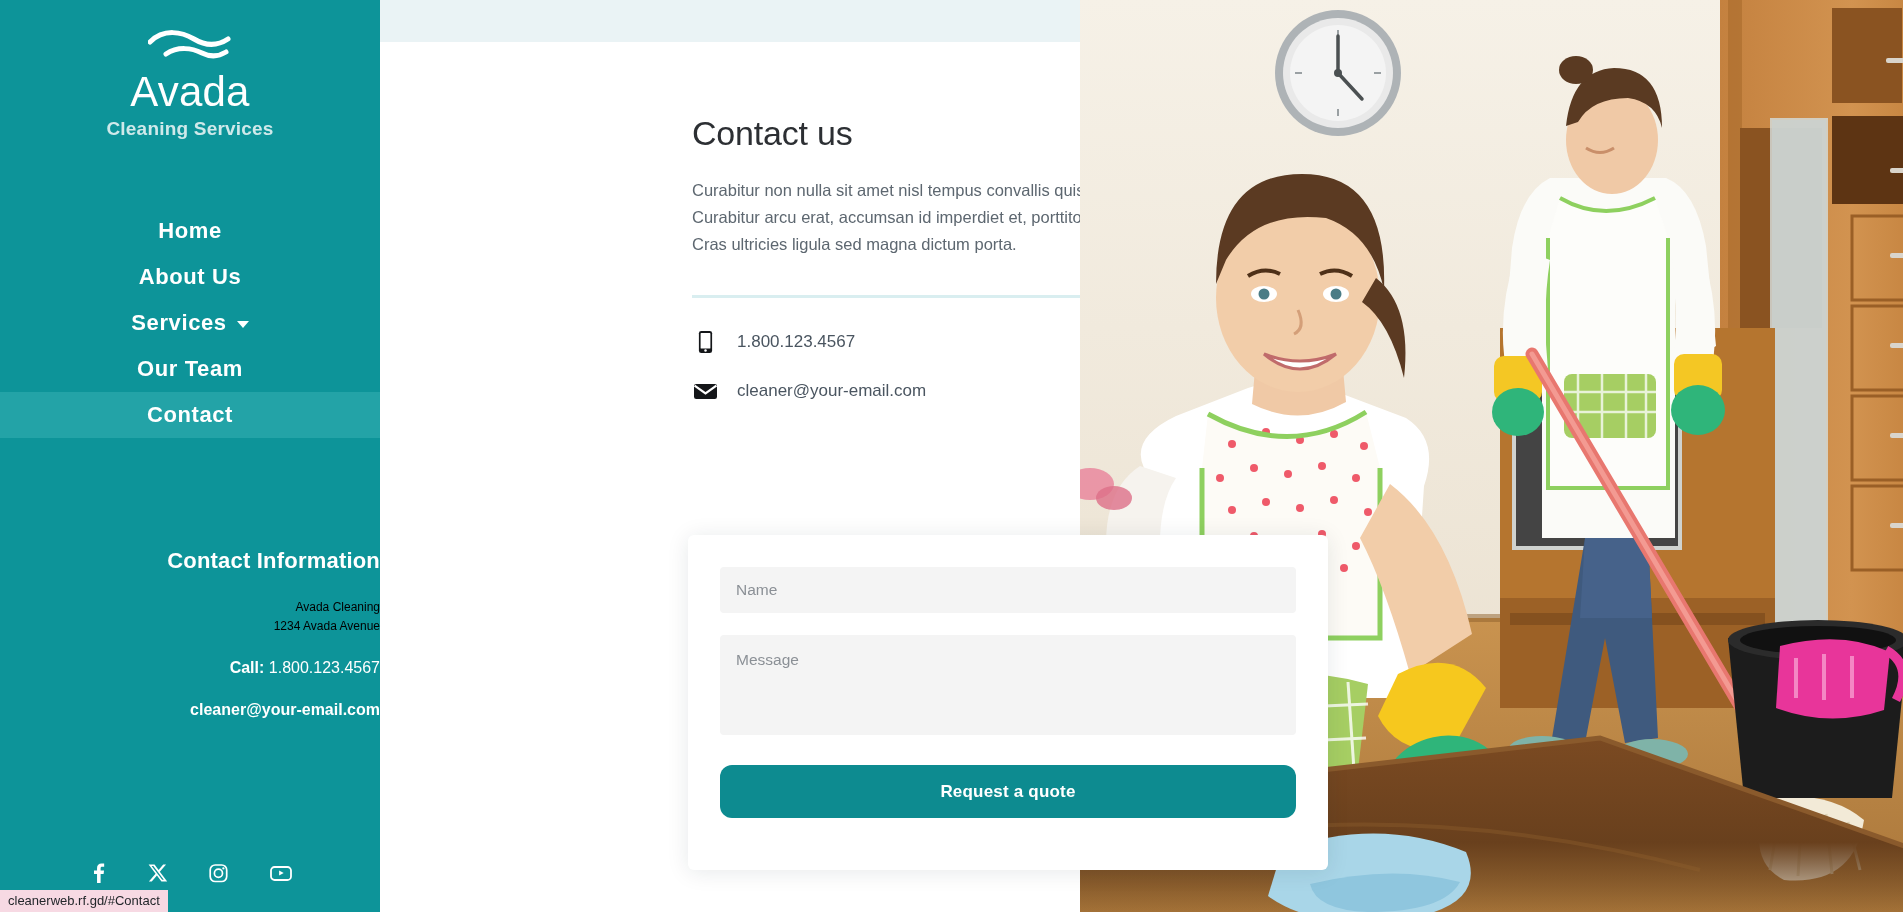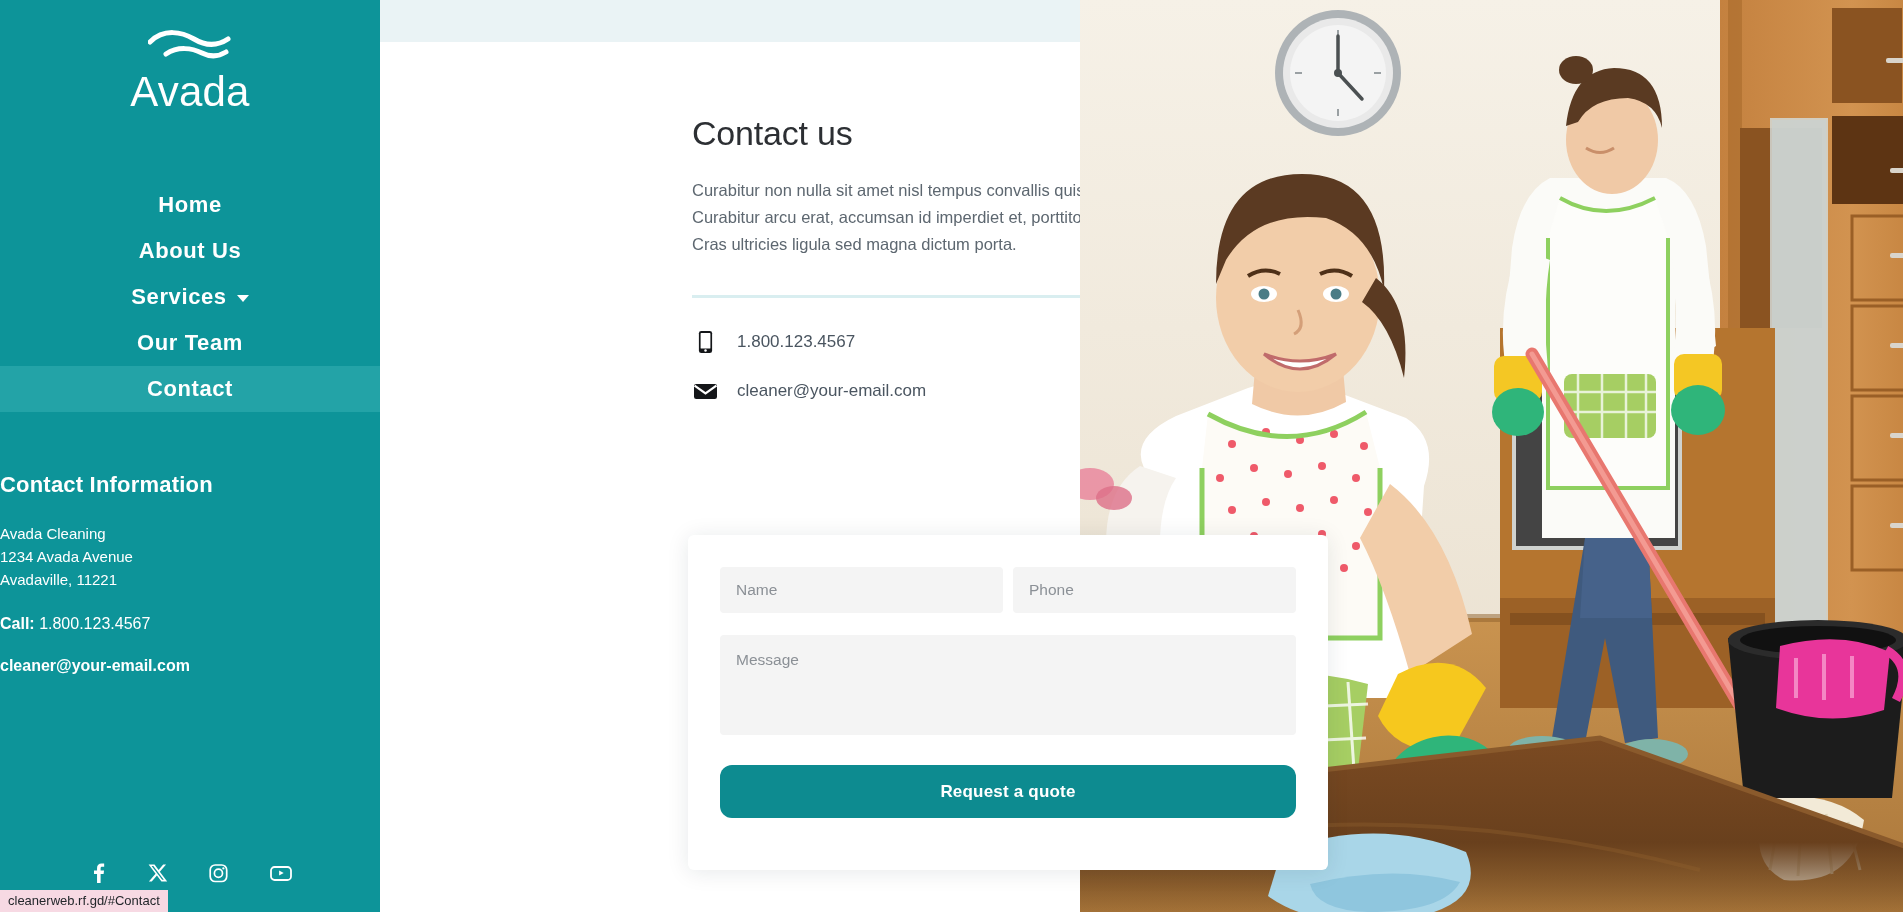--- a/index.html
+++ b/index.html
@@ -46,26 +46,26 @@
   .nav-item.active { background: #23a3a7; }
   .caret {
     width: 0; height: 0;
     border-left: 6px solid transparent;
     border-right: 6px solid transparent;
     border-top: 7px solid #ffffff;
     display: inline-block;
     margin-top: 3px;
   }
 
-  .contact-info { width: 100%; text-align: left; margin-top: 60px; }
+  .contact-info { width: 100%; text-align: right; margin-top: 110px; }
   .ci-title {
     font-size: 22px; font-weight: 700; color: #ffffff;
     letter-spacing: 0.2px; margin-bottom: 24px;
   }
-  .ci-line { font-size: 15px; color: #ffffff; line-height: 1.54; font-weight: 400; }
+  .ci-line { font-size: 12px; color: #000000; line-height: 1.54; font-weight: 400; }
   .ci-call { font-size: 16px; color: #ffffff; margin-top: 24px; }
   .ci-call b { font-weight: 700; }
   .ci-email {
     font-size: 16px; color: #ffffff; font-weight: 700;
     margin-top: 24px; cursor: pointer;
   }
 
   .socials {
     position: absolute; bottom: 28px; left: 0; width: 100%;
     display: flex; justify-content: center; gap: 40px;
@@ -170,20 +170,21 @@
   <aside class="sidebar">
 
     <div class="logo-block">
       <span class="logo-swoosh">
         <svg width="84" height="34" viewBox="0 0 84 34" fill="none">
           <path d="M2 12 C16 -2, 34 2, 46 9 C56 15, 68 17, 80 9" stroke="#ffffff" stroke-width="5" stroke-linecap="round" fill="none"></path>
           <path d="M18 24 C30 16, 44 18, 54 23 C62 27, 70 27, 78 22" stroke="#ffffff" stroke-width="5" stroke-linecap="round" fill="none"></path>
         </svg>
       </span>
       <div class="logo-word">Avada</div>
+      <div class="logo-sub">Cleaning Services</div>
     </div>
 
     <nav class="nav">
       <div class="nav-item">
         <span>Home</span>
       </div>
       <div class="nav-item">
         <span>About Us</span>
       </div>
       <div class="nav-item">
@@ -195,21 +196,20 @@
       </div>
       <div class="nav-item active">
         <span>Contact</span>
       </div>
     </nav>
 
     <div class="contact-info">
       <div class="ci-title">Contact Information</div>
       <div class="ci-line">Avada Cleaning</div>
       <div class="ci-line">1234 Avada Avenue</div>
-      <div class="ci-line">Avadaville, 11221</div>
       <div class="ci-call">
         <b>Call:</b>
         <span>1.800.123.4567</span>
       </div>
       <div class="ci-email">cleaner@your-email.com</div>
     </div>
 
     <div class="socials">
       <span class="soc">
         <svg width="20" height="22" viewBox="0 0 20 22">
@@ -473,21 +473,20 @@
         <path d="M230 886 q82 -20 150 -2 q-16 30 -92 30 q-52 -2 -58 -28z" fill="#8fc6de"></path>
 
         <ellipse cx="10" cy="486" rx="24" ry="16" fill="#e9879d" opacity=".85"></ellipse>
         <ellipse cx="34" cy="500" rx="18" ry="12" fill="#dd6f88" opacity=".8"></ellipse>
       </svg>
     </div>
 
     <div class="form-card">
       <div class="row2">
         <input class="field half" type="text" placeholder="Name" style="">
-        <input class="field half" type="text" placeholder="Phone" style="">
       </div>
       <textarea class="field" placeholder="Message" style=""></textarea>
       <button class="submit">Request a quote</button>
     </div>
 
   </main>
 
   <div class="statusbar">cleanerweb.rf.gd/#Contact</div>
 </div>
 

